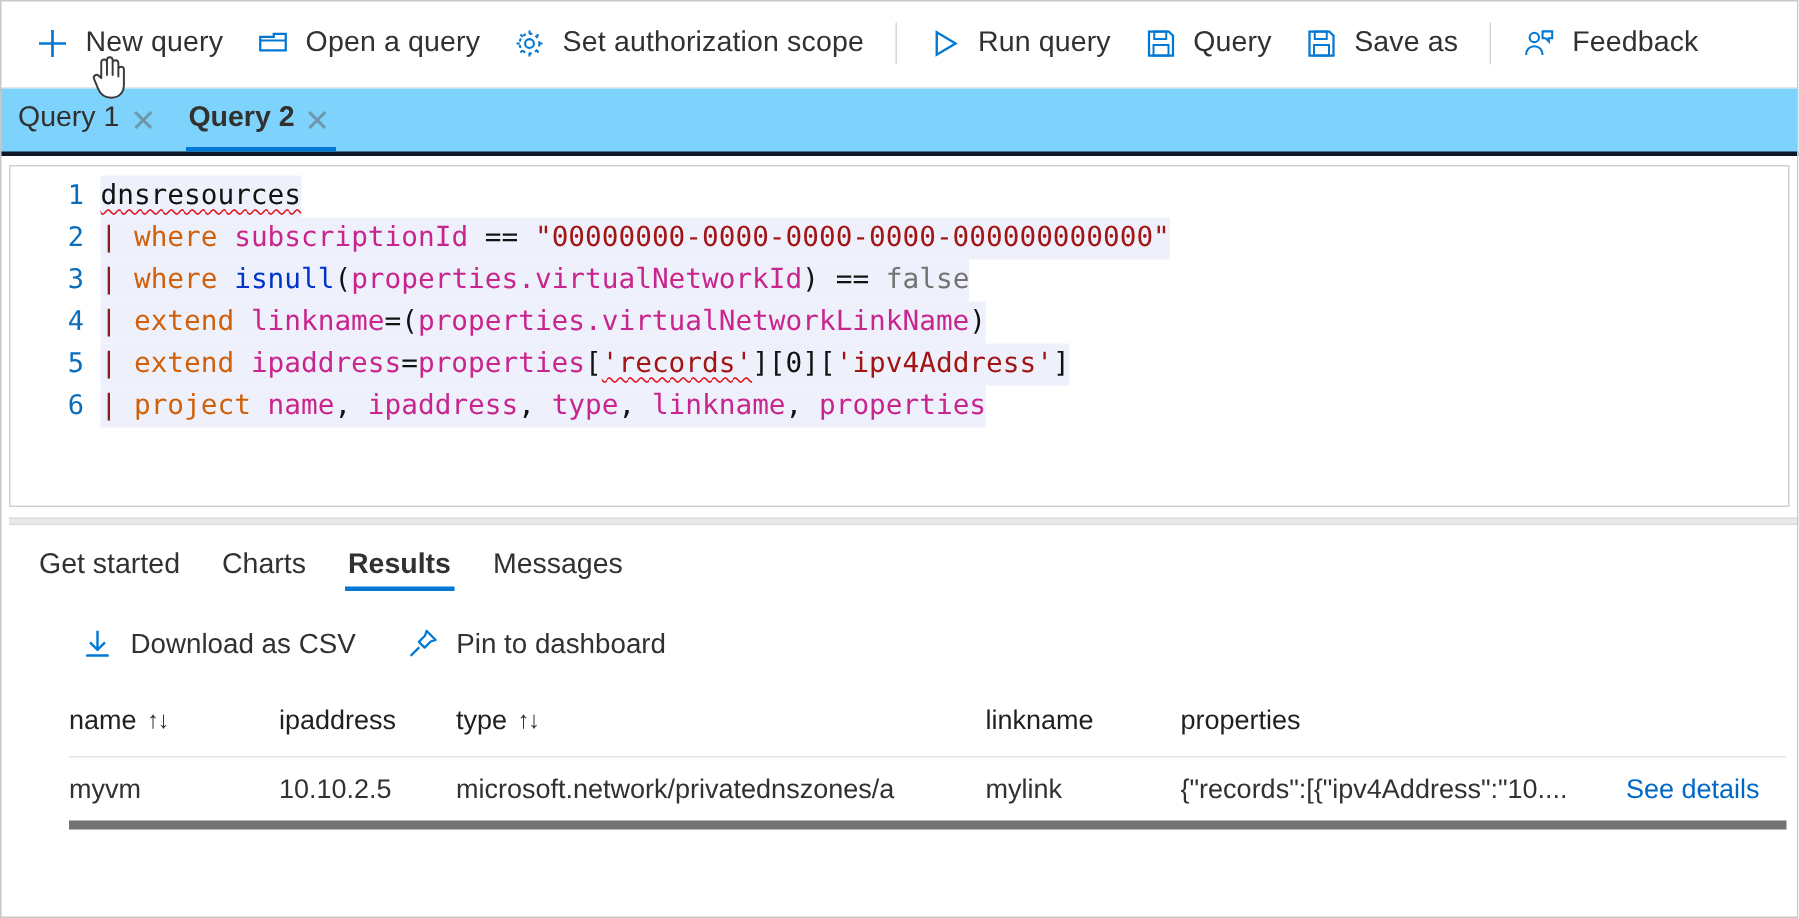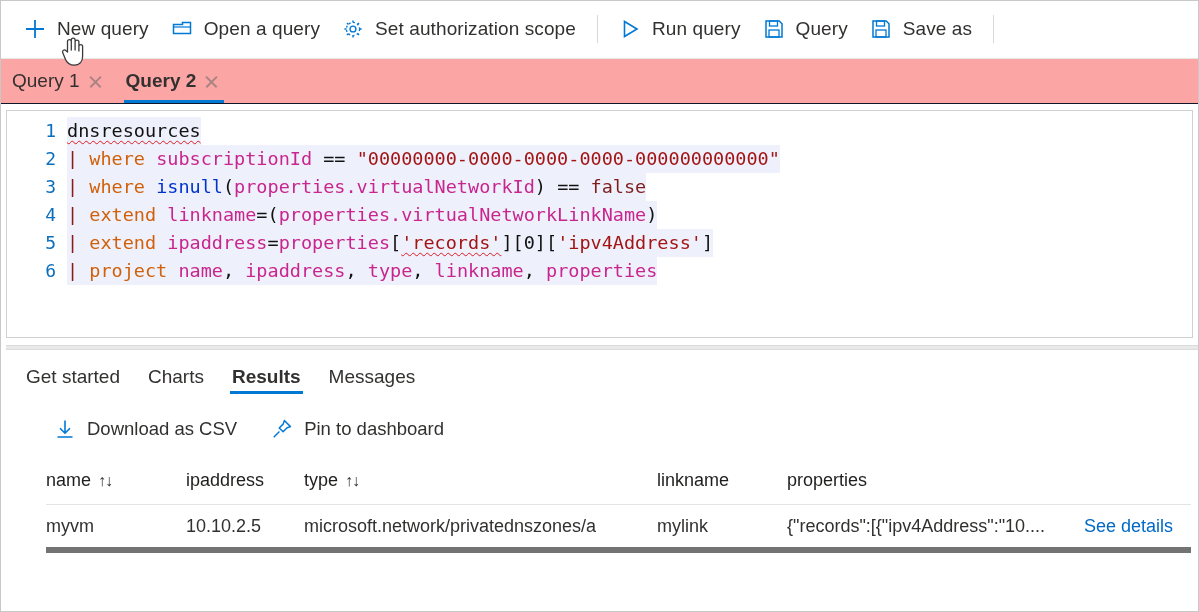--- a/index.html
+++ b/index.html
@@ -52,23 +52,23 @@
     background: #d8d8d8;
     margin: 0 10px;
   }
 
   
   .qtabs {
     height: 45px;
     flex: 0 0 45px;
     display: flex;
     align-items: flex-end;
-    background: #fca5a5;
+    background: #7dd3fc;
     padding-left: 2px;
-    border-bottom: 1px solid #0f172a;
+    border-bottom: 3px solid #0f172a;
   }
   .qtab {
     display: flex;
     align-items: center;
     height: 44px;
     padding: 0 13px 0 10px;
     position: relative;
     cursor: pointer;
   }
   .qtab .qlbl {
@@ -143,21 +143,21 @@
     min-width: 10px;
   }
   .cline.sel { background: #eef1fb; }
   .tk-tbl   { color: #111111; }
   .tk-pipe  { color: #8b1a1a; }
   .tk-op    { color: #d1600a; }
   .tk-col   { color: #c9258e; }
   .tk-fn    { color: #0033cc; }
   .tk-punct { color: #111111; }
   .tk-str   { color: #a31515; }
-  .tk-kw    { color: #7f1d1d; }
+  .tk-kw    { color: #737373; }
   .tk-num   { color: #111111; }
   .wavy {
     text-decoration: underline wavy #e01b24;
     text-decoration-thickness: 1.4px;
     text-underline-offset: 3px;
   }
 
   
   .splitter {
     flex: 0 0 10px;
@@ -373,20 +373,32 @@
           <path d="M3 3 h13.2 L19 5.8 V19 H3 Z" stroke="#0078d4" stroke-width="1.5" fill="none"></path>
           <rect x="6.5" y="3" width="8" height="5" stroke="#0078d4" stroke-width="1.3" fill="none"></rect>
           <rect x="6" y="12" width="10" height="7" stroke="#0078d4" stroke-width="1.3" fill="none"></rect>
         </svg>
       </span>
       <span class="lbl">Save as</span>
     </div>
 
     <div class="tsep"></div>
 
+    <div class="tbtn">
+      <span class="ic">
+        <svg width="22" height="22" viewBox="0 0 24 24">
+          <g stroke="#0078d4" stroke-width="1.5" fill="none">
+            <circle cx="8.6" cy="7.6" r="3.4"></circle>
+            <path d="M2.6 20.4 c0-4 2.7-6.4 6-6.4 s6 2.4 6 6.4"></path>
+            <path d="M14.6 3.2 h7 v5 h-2.6 l.2 2.4 -2.4 -2.4 h-2.2 z"></path>
+          </g>
+        </svg>
+      </span>
+      <span class="lbl">Feedback</span>
+    </div>
   </div>
 
   <div class="qtabs">
     <div class="qtab">
       <span class="qlbl">Query 1</span>
       <span class="xicon"></span>
     </div>
     <div class="qtab active">
       <span class="qlbl">Query 2</span>
       <span class="xicon"></span>

